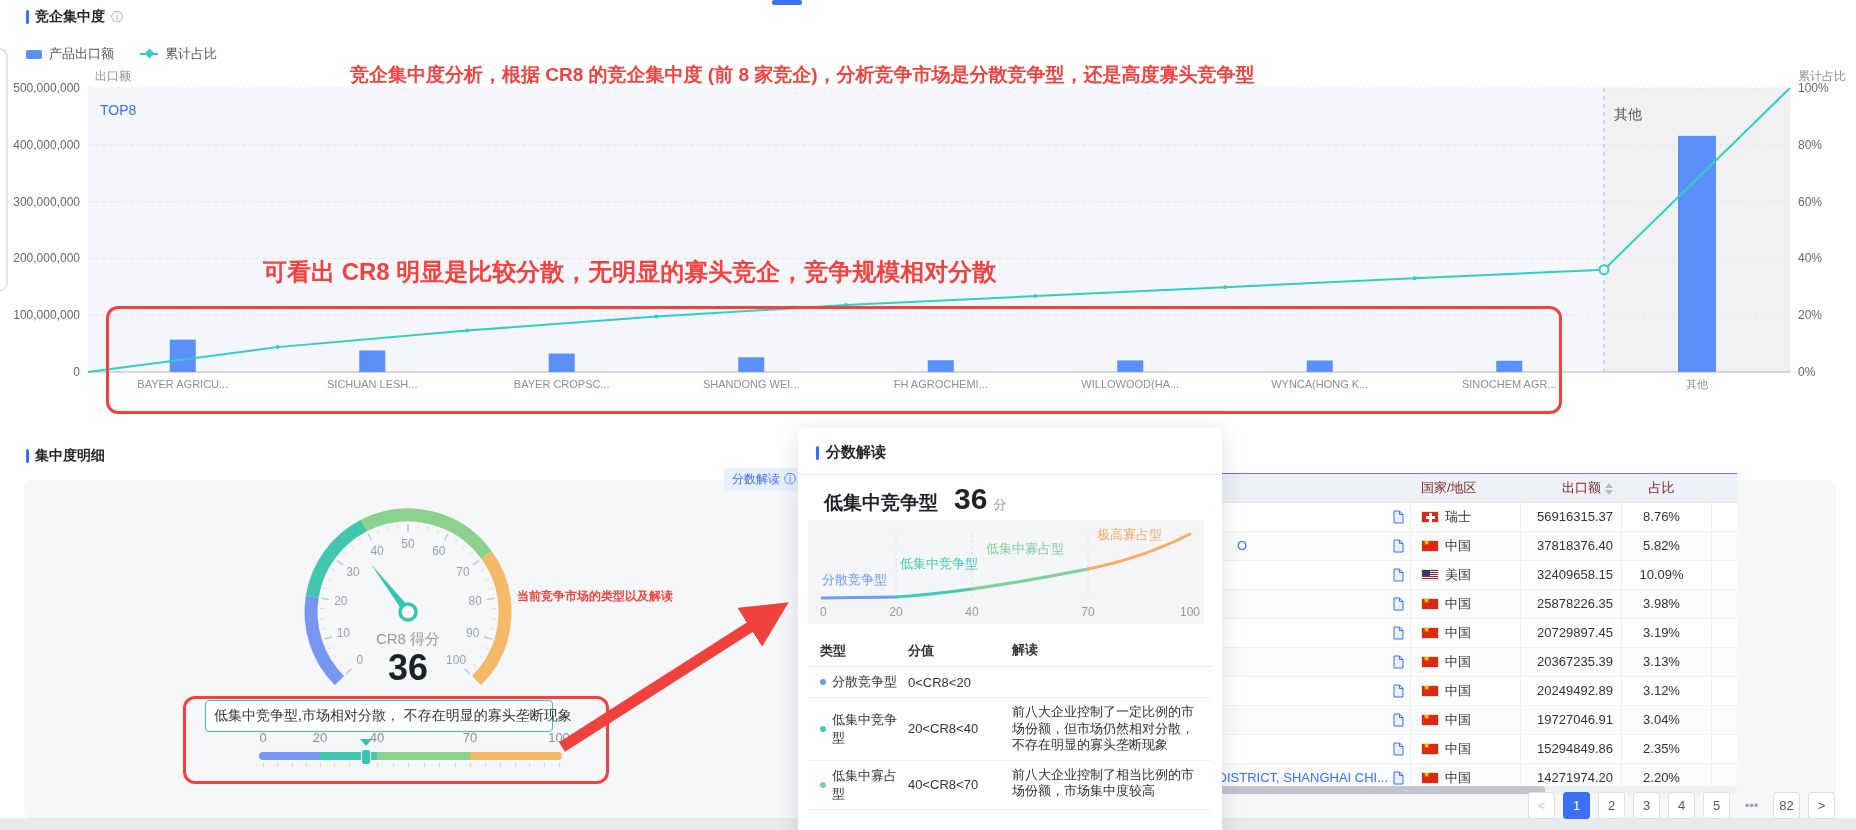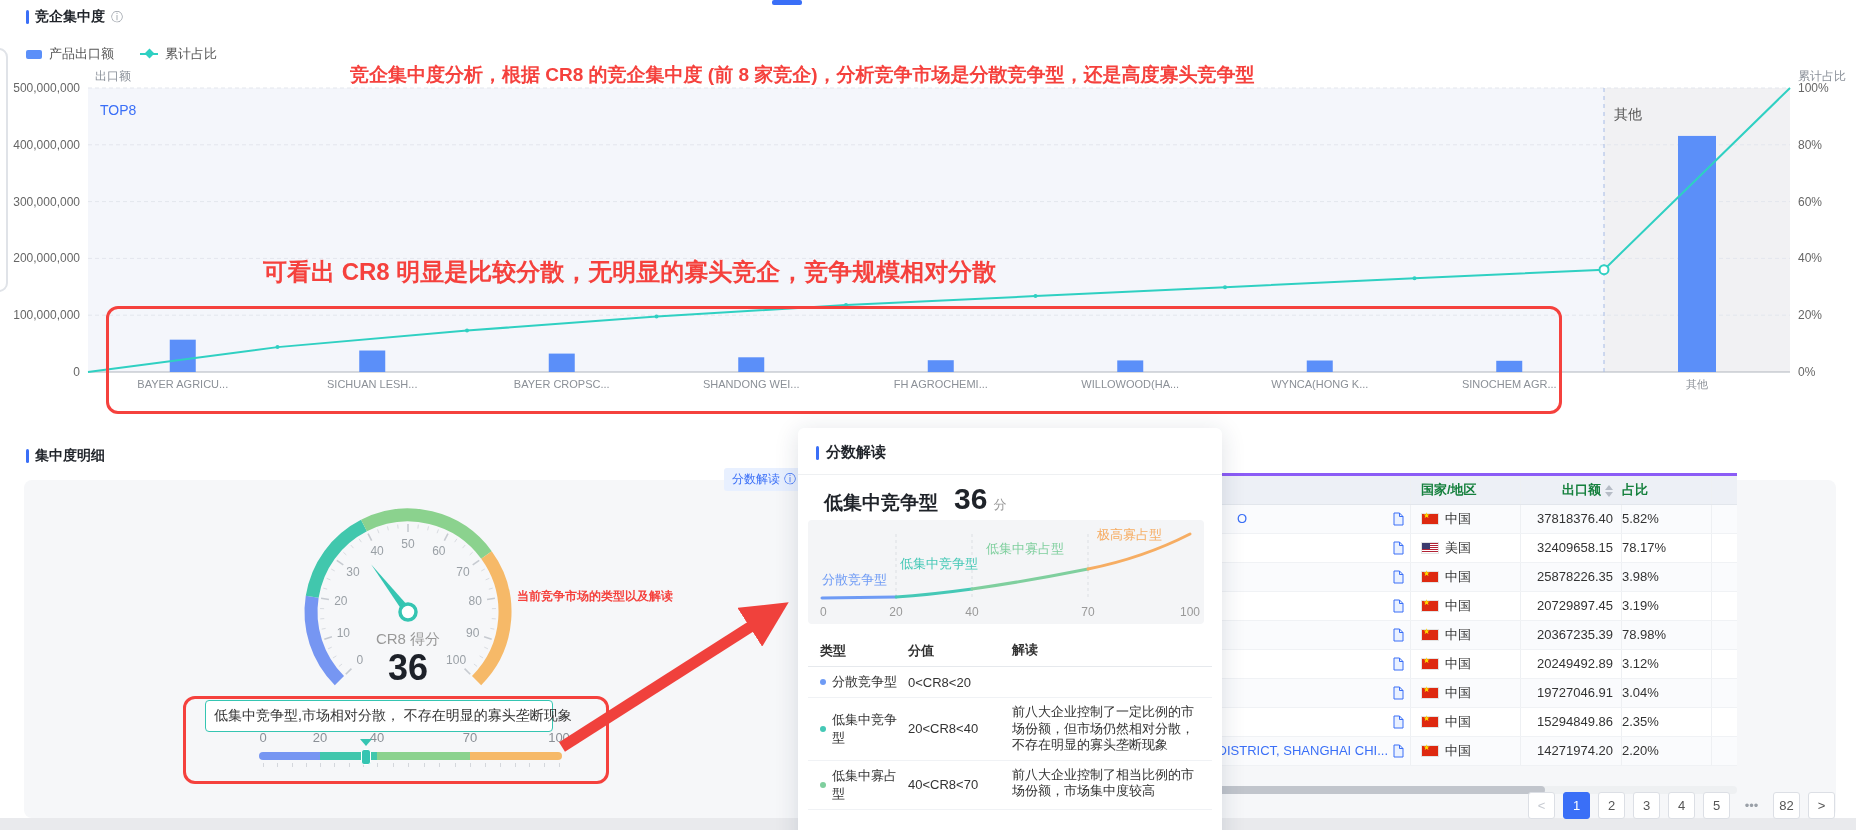--- a/index.html
+++ b/index.html
@@ -26,27 +26,27 @@
      font-size:14px;color:#333;text-align:center;padding:6px 8px;z-index:32;white-space:nowrap}
   .slider{position:absolute;left:200px;top:730px;width:380px;height:48px;z-index:32}
   .sl-lab{position:absolute;top:0;font-size:13px;color:#8a8f96;transform:translateX(-50%)}
   .sl-caret{position:absolute;top:9px;width:0;height:0;border:6px solid transparent;border-top:7px solid #35c5b2;transform:translateX(-50%)}
   .sl-seg{position:absolute;top:22px;height:8px}
   .sl-marker{position:absolute;top:19px;width:8px;height:14px;background:#35c5b2;border-radius:3px;transform:translateX(-50%);border:1px solid #fff}
   .sl-tick{position:absolute;top:33px;width:1px;height:4px;background:#d4d7dc}
   
   .tbl{position:absolute;left:1040px;top:473px;width:697px;font-size:13px;z-index:10;background:#fff}
   .th,.tr{display:flex;height:28px;align-items:center}
-  .th{background:#edf0f6;font-weight:bold;color:#15803d;border-bottom:1px solid #e2e6ec;border-top:3px solid #8b5cf6}
+  .th{background:#edf0f6;font-weight:normal;color:#7f1d1d;border-bottom:1px solid #e2e6ec;border-top:1px solid #8b5cf6}
   .tr{background:#fff;border-bottom:1px solid #f0f2f5}
   .tr.alt{background:#fafbfd}
   .c1{width:370px;position:relative;height:100%;border-right:1px solid #eef0f3}
   .c2{width:110px;display:flex;align-items:center;gap:6px;padding-left:10px;box-sizing:border-box;border-right:1px solid #eef0f3;height:100%}
   .c3{width:101px;text-align:right;padding-right:8px;box-sizing:border-box;border-right:1px solid #eef0f3;height:100%;line-height:28px}
-  .c4{width:90px;text-align:left;padding-right:10px;box-sizing:border-box;border-right:1px solid #eef0f3;height:100%;line-height:28px}
+  .c4{width:90px;text-align:center;padding-right:10px;box-sizing:border-box;border-right:1px solid #eef0f3;height:100%;line-height:28px}
   .c5{flex:1;height:100%}
   .th .c2{gap:0}
   .name{position:absolute;top:0;line-height:28px;color:#3a6ff7;white-space:nowrap;cursor:pointer}
   .doc{position:absolute;right:6px;top:7px;cursor:pointer}
   .sort{display:inline-flex;flex-direction:column;gap:2px;margin-left:4px;vertical-align:middle}
   .sort i{width:0;height:0;border:4px solid transparent}
   .sort .up{border-bottom:5px solid #b6bcc6;border-top:none}
   .sort .dn{border-top:5px solid #b6bcc6;border-bottom:none}
   .flag{width:18px;height:12px;display:inline-block;border:1px solid #e3e3e3;box-sizing:border-box;position:relative;flex:none}
   .flag.cn{background:#de2910}
@@ -299,20 +299,35 @@
     <div class="c1"></div>
     <div class="c2">国家/地区</div>
     <div class="c3"><span>出口额</span><span class="sort">
           <i class="up"></i>
           <i class="dn"></i>
         </span></div>
     <div class="c4">占比</div>
     <div class="c5"></div>
   </div>
   <div id="mrows">
+      <div class="tr">
+        <div class="c1">
+          <div class="doc"><svg width="11" height="14">
+              <path d="M1 1 h5.5 l3.5 3.5 v8.5 h-9 z" fill="#eaf1ff" stroke="#3a6ff7"></path>
+              <path d="M6.5 1 v3.5 h3.5" fill="none" stroke="#3a6ff7"></path>
+            </svg></div>
+        </div>
+        <div class="c2">
+          <div class="flag ch"></div>
+          <span>瑞士</span>
+        </div>
+        <div class="c3">56916315.37</div>
+        <div class="c4">8.76%</div>
+        <div class="c5"></div>
+      </div>
       <div class="tr alt">
         <div class="c1">
           <div class="name" style="right: 163px;">O</div>
           <div class="doc"><svg width="11" height="14">
               <path d="M1 1 h5.5 l3.5 3.5 v8.5 h-9 z" fill="#eaf1ff" stroke="#3a6ff7"></path>
               <path d="M6.5 1 v3.5 h3.5" fill="none" stroke="#3a6ff7"></path>
             </svg></div>
         </div>
         <div class="c2">
           <div class="flag cn"></div>
@@ -327,21 +342,21 @@
           <div class="doc"><svg width="11" height="14">
               <path d="M1 1 h5.5 l3.5 3.5 v8.5 h-9 z" fill="#eaf1ff" stroke="#3a6ff7"></path>
               <path d="M6.5 1 v3.5 h3.5" fill="none" stroke="#3a6ff7"></path>
             </svg></div>
         </div>
         <div class="c2">
           <div class="flag us"></div>
           <span>美国</span>
         </div>
         <div class="c3">32409658.15</div>
-        <div class="c4">78.17%</div>
+        <div class="c4">10.09%</div>
         <div class="c5"></div>
       </div>
       <div class="tr alt">
         <div class="c1">
           <div class="doc"><svg width="11" height="14">
               <path d="M1 1 h5.5 l3.5 3.5 v8.5 h-9 z" fill="#eaf1ff" stroke="#3a6ff7"></path>
               <path d="M6.5 1 v3.5 h3.5" fill="none" stroke="#3a6ff7"></path>
             </svg></div>
         </div>
         <div class="c2">
@@ -372,21 +387,21 @@
           <div class="doc"><svg width="11" height="14">
               <path d="M1 1 h5.5 l3.5 3.5 v8.5 h-9 z" fill="#eaf1ff" stroke="#3a6ff7"></path>
               <path d="M6.5 1 v3.5 h3.5" fill="none" stroke="#3a6ff7"></path>
             </svg></div>
         </div>
         <div class="c2">
           <div class="flag cn"></div>
           <span>中国</span>
         </div>
         <div class="c3">20367235.39</div>
-        <div class="c4">78.98%</div>
+        <div class="c4">3.13%</div>
         <div class="c5"></div>
       </div>
       <div class="tr">
         <div class="c1">
           <div class="doc"><svg width="11" height="14">
               <path d="M1 1 h5.5 l3.5 3.5 v8.5 h-9 z" fill="#eaf1ff" stroke="#3a6ff7"></path>
               <path d="M6.5 1 v3.5 h3.5" fill="none" stroke="#3a6ff7"></path>
             </svg></div>
         </div>
         <div class="c2">

